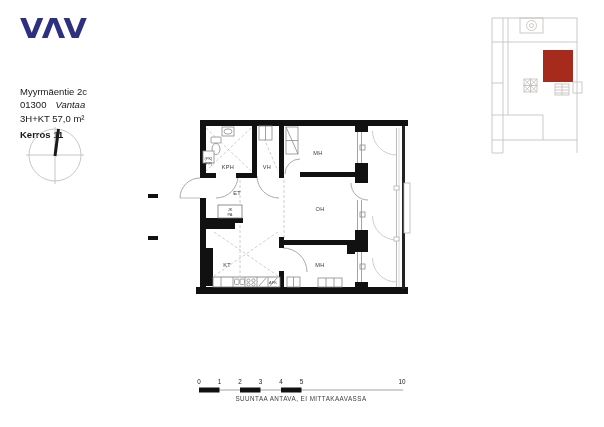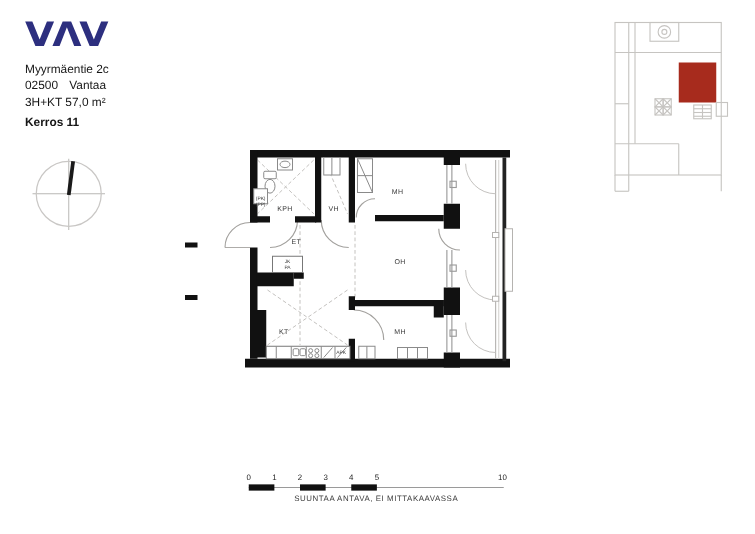--- a/index.html
+++ b/index.html
@@ -6,40 +6,40 @@
   .page {
     position:relative; width:604px; height:427px; background:#ffffff;
     font-family:"Liberation Sans", sans-serif; overflow:hidden;padding-left:11px;
   }
   .abs { position:absolute; }
   .logo {
     font-family:"DejaVu Sans", sans-serif;
     font-size:27px; font-weight:bold; color:#2d2f7f;
     letter-spacing:-1.5px; transform:scaleX(1.12); transform-origin:left center;
   }
-  .hline { font-size:9.5px; color:#161616; white-space:nowrap; }
-  .city-gap { display:inline-block; margin-left:9px; }
+  .hline { font-size:9.5px; color:#161616; white-space:nowrap;margin-top:36px; }
+  .city-gap { display:inline-block; margin-left:9px;font-style:italic; }
   svg { position:absolute; left:0; top:0; }
   svg text { font-family:"Liberation Sans", sans-serif; fill:#3a3a3a; }
   .roomlabel { font-size:5.6px; letter-spacing:.3px; }
   .tinylabel { font-size:3.9px; }
   .ticklabel { font-size:6.3px; fill:#1a1a1a; }
   .caption { font-size:6.3px; fill:#3c3c3c; letter-spacing:.45px; }
 </style>
 </head>
 <body>
 
 <div class="page">
 
   <div class="abs logo" style="left:20px; top:13px;">VΛV</div>
 
   <div class="abs hline" style="left:20px; top:50px;">Myyrmäentie 2c</div>
 
   <div class="abs hline" style="left:20px; top:63px;">
-    <span>02500</span><span class="city-gap">Vantaa</span>
+    <span>01300</span><span class="city-gap">Vantaa</span>
   </div>
 
   <div class="abs hline" style="left:20px; top:77px;">3H+KT 57,0 m²</div>
 
   <div class="abs hline" style="left:20px; top:93px;font-weight:bold;">Kerros 11</div>
 
   <svg width="604" height="427" viewBox="0 0 604 427">
 
     <g stroke-linecap="butt">
       <line x1="26" y1="155" x2="84" y2="155" stroke="#b9b7b4" stroke-width="0.8"></line>

